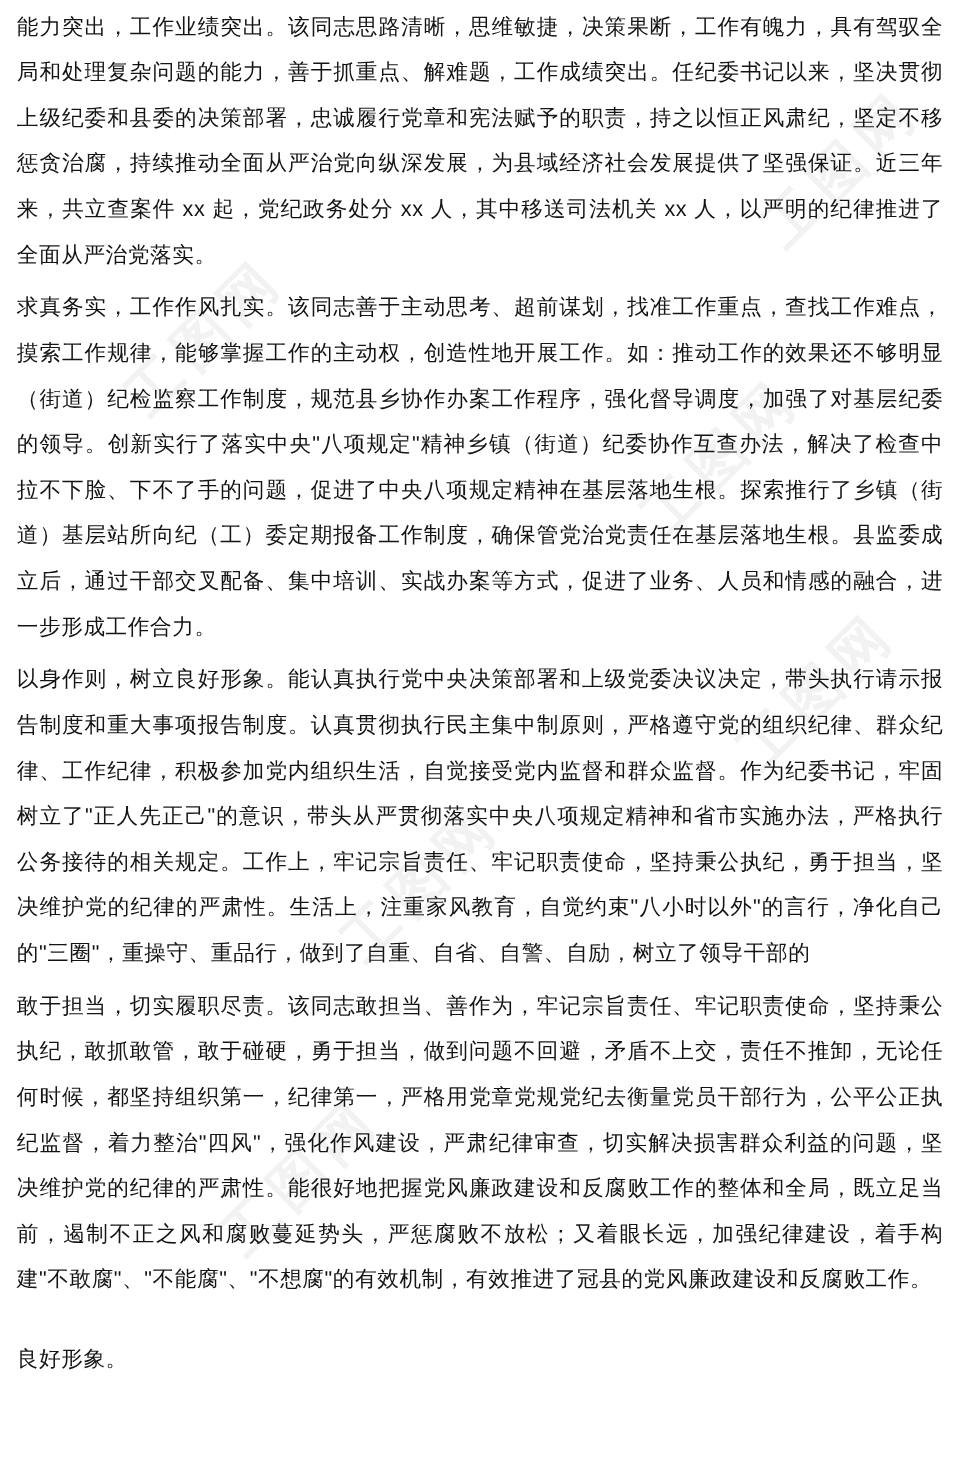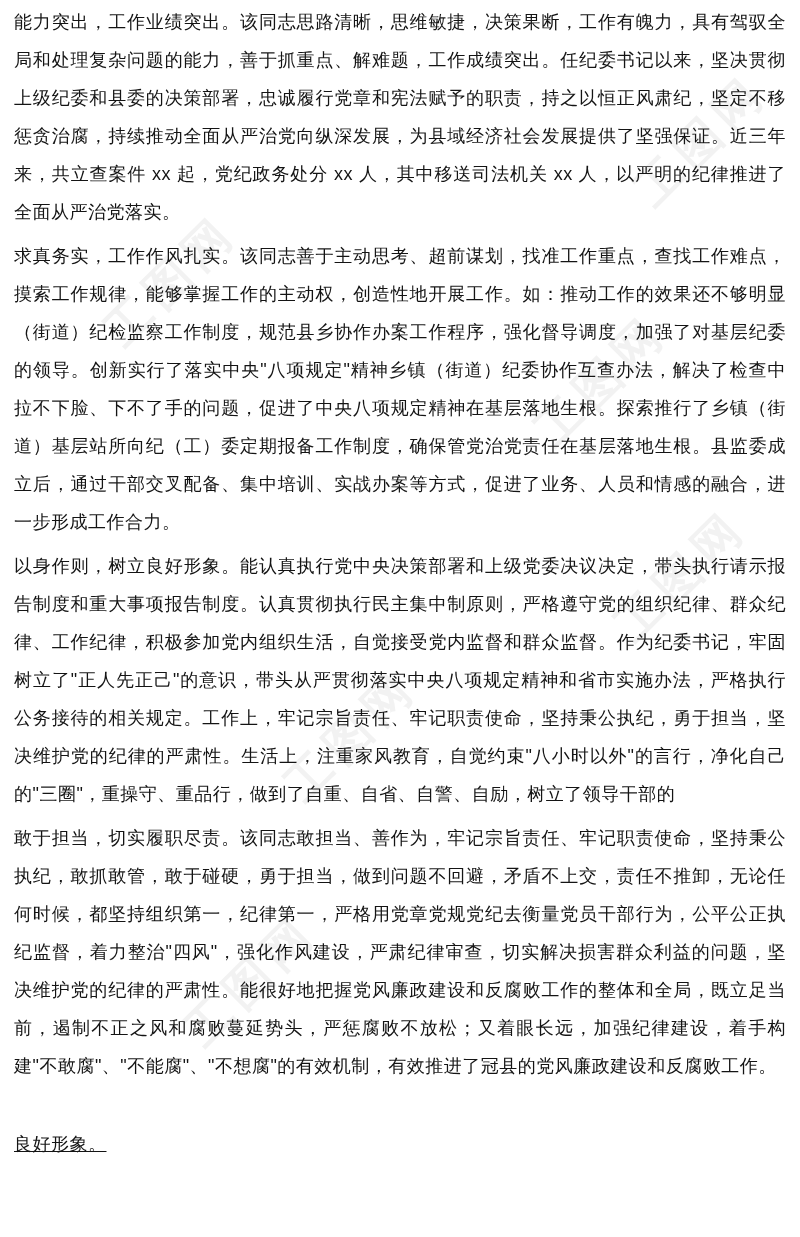--- a/index.html
+++ b/index.html
@@ -45,22 +45,21 @@
   p.para {
     margin: 0 0 6px 0;
     font-size: 18px;
     line-height: 38px;
     letter-spacing: 0.5px;
     text-align: justify;
     text-justify: inter-ideograph;
     word-break: break-all;
   }
   p.para-continued {
-    margin-top: 40px;
-    text-decoration: underline;
+    margin-top: 28px;
   }
 </style>
 </head>
 <body>
 
 <div class="watermark-layer">
   <span class="wm wm1">工图网</span>
   <span class="wm wm2">工图网</span>
   <span class="wm wm3">工图网</span>
   <span class="wm wm4">工图网</span>

